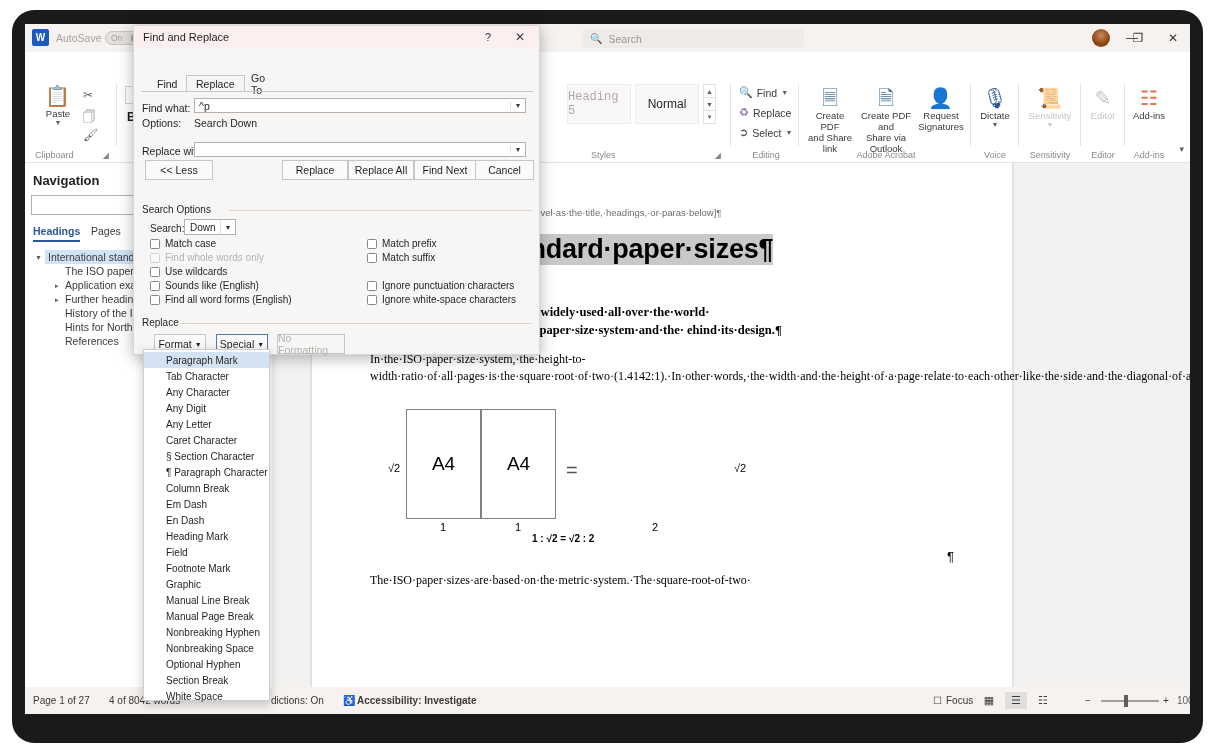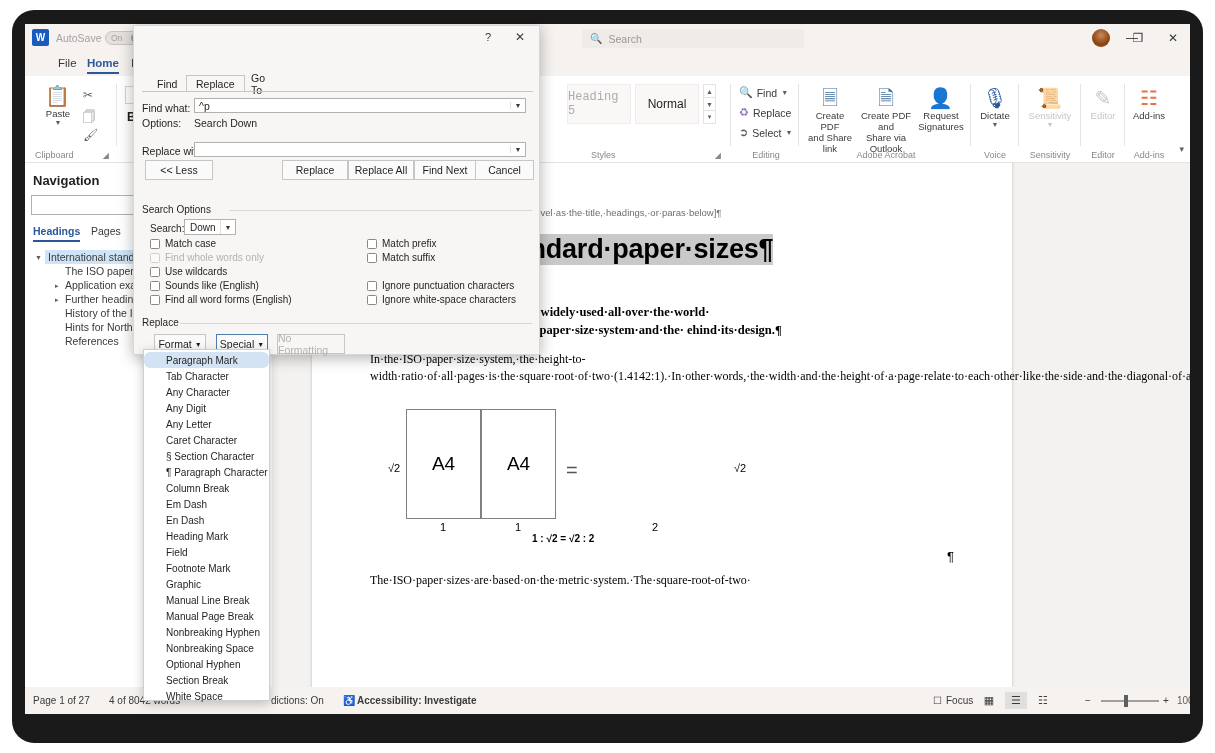--- a/index.html
+++ b/index.html
@@ -367,21 +367,20 @@
     width: 127px; height: 352px;
     background: #ffffff;
     border: 1px solid #d1cfcd;
     box-shadow: 0 3px 10px rgba(0,0,0,.22);
     padding: 2px 0;
   }
   .menu-item {
     height: 16px; display: flex; align-items: center;
     padding-left: 22px; font-size: 10px; color: #201f1e;
     white-space: nowrap;
-    border-radius: 6px;
   }
   .menu-item.hover { background: #d3e3f4; }
 </style>
 </head>
 <body>
 
 <div id="root">
   <div class="frame"></div>
   <div class="win">
 
@@ -403,40 +402,20 @@
         <span class="mag">🔍</span>
         <span>Search</span>
       </div>
 
       <div class="avatar"></div>
       <div class="wbtn" style="left:1090px">—</div>
       <div class="wbtn" style="left:1097px; left:1097px; width:34px; left:1096px">❐</div>
       <div class="wbtn" style="left:1131px">✕</div>
     </div>
 
-    <div class="tabrow">
-      <div class="tab" style="left:27px">File</div>
-      <div class="tab active" style="left:56px">Home</div>
-      <div class="tab" style="left:100px">Insert</div>
-
-      <div class="cmd-right" style="left:970px">
-        <span>💬</span>
-        <span>Comments</span>
-      </div>
-      <div class="pillbtn" style="left:1055px">
-        <span>✎</span>
-        <span>Editing</span>
-        <span style="font-size:7px">▼</span>
-      </div>
-      <div class="sharebtn">
-        <span>↗</span>
-        <span>Share</span>
-        <span style="font-size:7px">▼</span>
-      </div>
-    </div>
 
     <div class="ribbon">
 
       <div class="rgroup" style="left:4px; width:88px">
         <div class="ricon" style="position:absolute; left:12px; top:8px; width:34px;">
           <span class="gl" style="color:#5b5b5b">📋</span>
           <span class="cap">Paste</span>
           <span style="font-size:7px;color:#605e5c">▼</span>
         </div>
         <div style="position:absolute; left:54px; top:10px; font-size:12px; color:#5b5b5b">✂</div>
@@ -610,20 +589,23 @@
       <div class="viewbtn" style="left:1007px">☷</div>
       <div class="st" style="left:1060px">−</div>
       <div class="zoom-track"></div>
       <div class="zoom-knob"></div>
       <div class="st" style="left:1138px">+</div>
       <div class="st" style="left:1152px; color:#605e5c">100%</div>
     </div>
   </div>
 
   <div class="dialog">
+    <div class="dlg-title">
+      <span class="t">Find and Replace</span>
+    </div>
     <div class="dlg-help">?</div>
     <div class="dlg-close">✕</div>
 
     <div class="dlg-tabs">
       <div class="dlg-tab" style="left:5px">Find</div>
       <div class="dlg-tab active" style="left:44px">Replace</div>
       <div class="dlg-tab" style="left:99px">Go To</div>
     </div>
     <div class="dlg-tabline"></div>
 

